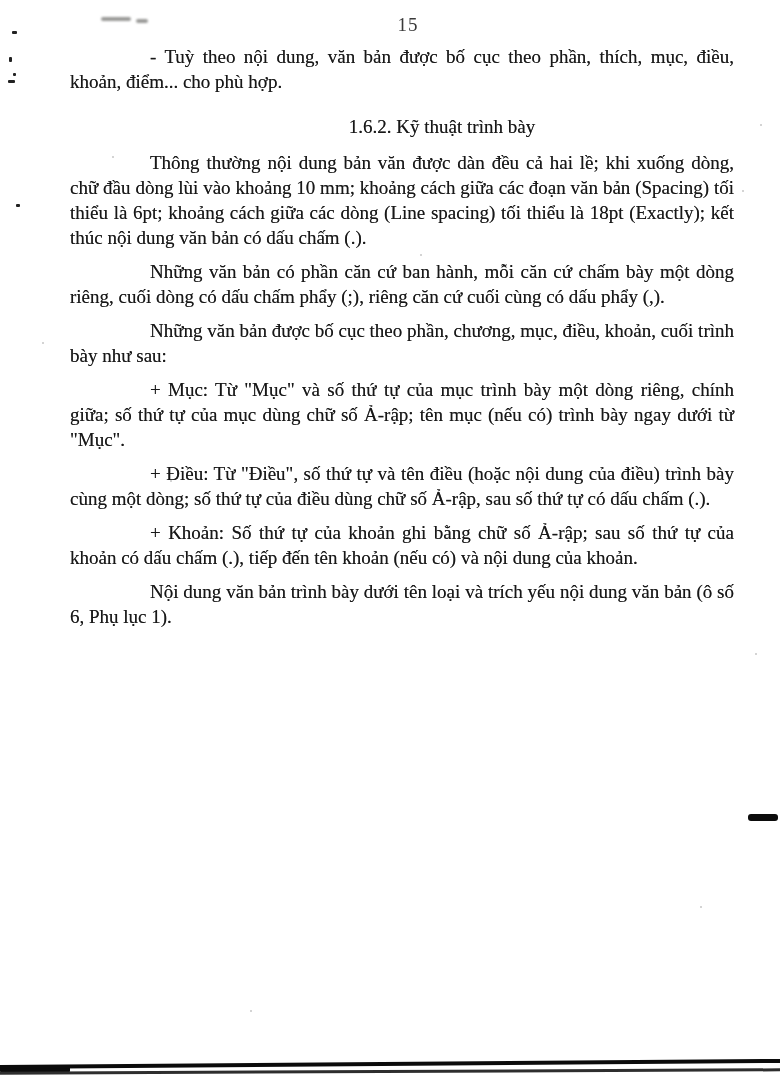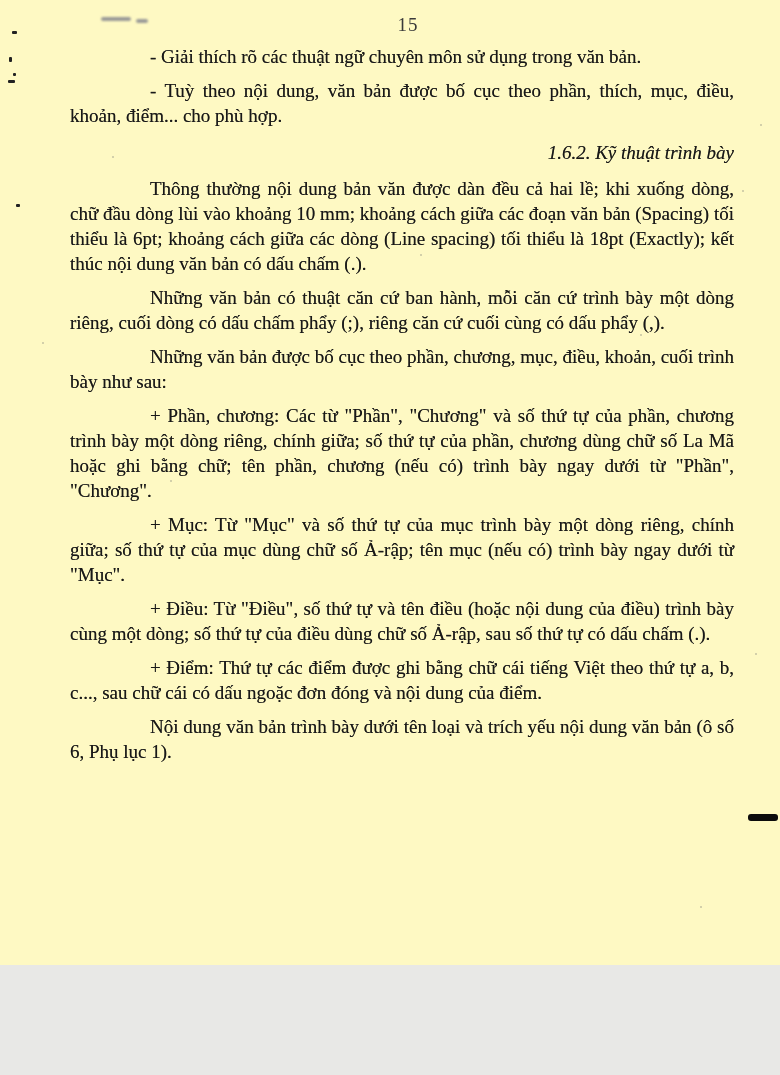--- a/index.html
+++ b/index.html
@@ -1,21 +1,21 @@
 <!DOCTYPE html>
 <html><head>
 <meta charset="utf-8">
 <style>
   html, body { margin: 0; padding: 0; background: #e8e8e6; }
   .page {
     position: relative;
     width: 780px;
-    height: 965px;
+    height: 1075px;
     margin: 0 auto;
-    background: #fef9c3;
+    background: #ffffff;
     overflow: hidden;
     font-family: "Liberation Serif", serif;
     color: #181818;
   }
   .page-number {
     position: absolute;
     top: 14px;
     left: 408px;
     transform: translateX(-50%);
     font-size: 19px;
@@ -30,23 +30,22 @@
   }
   .content p {
     font-size: 19px;
     line-height: 25px;
     text-align: justify;
     text-indent: 80px;
     margin: 0 0 9px 0;
     text-shadow: 0 0 0.5px rgba(10,10,10,0.6);
   }
   .content p.heading {
-    font-style: italic;
-    text-align: right;
-    margin: 12px 0 11px 0;
+    text-align: center;
+    margin: 20px 0 11px 0;
   }
   
   .smudge {
     position: absolute;
     background: #9a9a98;
     border-radius: 2px;
     filter: blur(1px);
   }
   .edge-mark {
     position: absolute;
@@ -118,30 +117,28 @@
 
   <div class="edge-mark" style="left:12px; top:31px; width:5px; height:3px;"></div>
   <div class="edge-mark" style="left:9px; top:57px; width:3px; height:5px;"></div>
   <div class="edge-mark" style="left:13px; top:73px; width:3px; height:3px;"></div>
   <div class="edge-mark" style="left:8px; top:80px; width:7px; height:3px;"></div>
   <div class="edge-mark" style="left:16px; top:204px; width:4px; height:3px;"></div>
 
   <div class="page-number">15</div>
 
   <div class="content" id="content">
-      <p class="body">- Giải thích rõ các thuật ngữ chuyên môn sử dụng trong văn bản.</p>
       <p class="body">- Tuỳ theo nội dung, văn bản được bố cục theo phần, thích, mục, điều, khoản, điểm... cho phù hợp.</p>
       <p class="heading">1.6.2. Kỹ thuật trình bày</p>
       <p class="body">Thông thường nội dung bản văn được dàn đều cả hai lề; khi xuống dòng, chữ đầu dòng lùi vào khoảng 10 mm; khoảng cách giữa các đoạn văn bản (Spacing) tối thiểu là 6pt; khoảng cách giữa các dòng (Line spacing) tối thiểu là 18pt (Exactly); kết thúc nội dung văn bản có dấu chấm (.).</p>
-      <p class="body">Những văn bản có thuật căn cứ ban hành, mỗi căn cứ trình bày một dòng riêng, cuối dòng có dấu chấm phẩy (;), riêng căn cứ cuối cùng có dấu phẩy (,).</p>
+      <p class="body">Những văn bản có phần căn cứ ban hành, mỗi căn cứ chấm bày một dòng riêng, cuối dòng có dấu chấm phẩy (;), riêng căn cứ cuối cùng có dấu phẩy (,).</p>
       <p class="body">Những văn bản được bố cục theo phần, chương, mục, điều, khoản, cuối trình bày như sau:</p>
-      <p class="body">+ Phần, chương: Các từ "Phần", "Chương" và số thứ tự của phần, chương trình bày một dòng riêng, chính giữa; số thứ tự của phần, chương dùng chữ số La Mã hoặc ghi bằng chữ; tên phần, chương (nếu có) trình bày ngay dưới từ "Phần", "Chương".</p>
       <p class="body">+ Mục: Từ "Mục" và số thứ tự của mục trình bày một dòng riêng, chính giữa; số thứ tự của mục dùng chữ số Ả-rập; tên mục (nếu có) trình bày ngay dưới từ "Mục".</p>
       <p class="body">+ Điều: Từ "Điều", số thứ tự và tên điều (hoặc nội dung của điều) trình bày cùng một dòng; số thứ tự của điều dùng chữ số Ả-rập, sau số thứ tự có dấu chấm (.).</p>
-      <p class="body">+ Điểm: Thứ tự các điểm được ghi bằng chữ cái tiếng Việt theo thứ tự a, b, c..., sau chữ cái có dấu ngoặc đơn đóng và nội dung của điểm.</p>
+      <p class="body">+ Khoản: Số thứ tự của khoản ghi bằng chữ số Ả-rập; sau số thứ tự của khoản có dấu chấm (.), tiếp đến tên khoản (nếu có) và nội dung của khoản.</p>
       <p class="body">Nội dung văn bản trình bày dưới tên loại và trích yếu nội dung văn bản (ô số 6, Phụ lục 1).</p>
     </div>
 
   <div class="right-dash"></div>
 
   <div class="speck" style="left:640px; top:334px;"></div>
   <div class="speck" style="left:742px; top:190px;"></div>
   <div class="speck" style="left:760px; top:124px;"></div>
   <div class="speck" style="left:170px; top:480px;"></div>
   <div class="speck" style="left:420px; top:254px;"></div>

